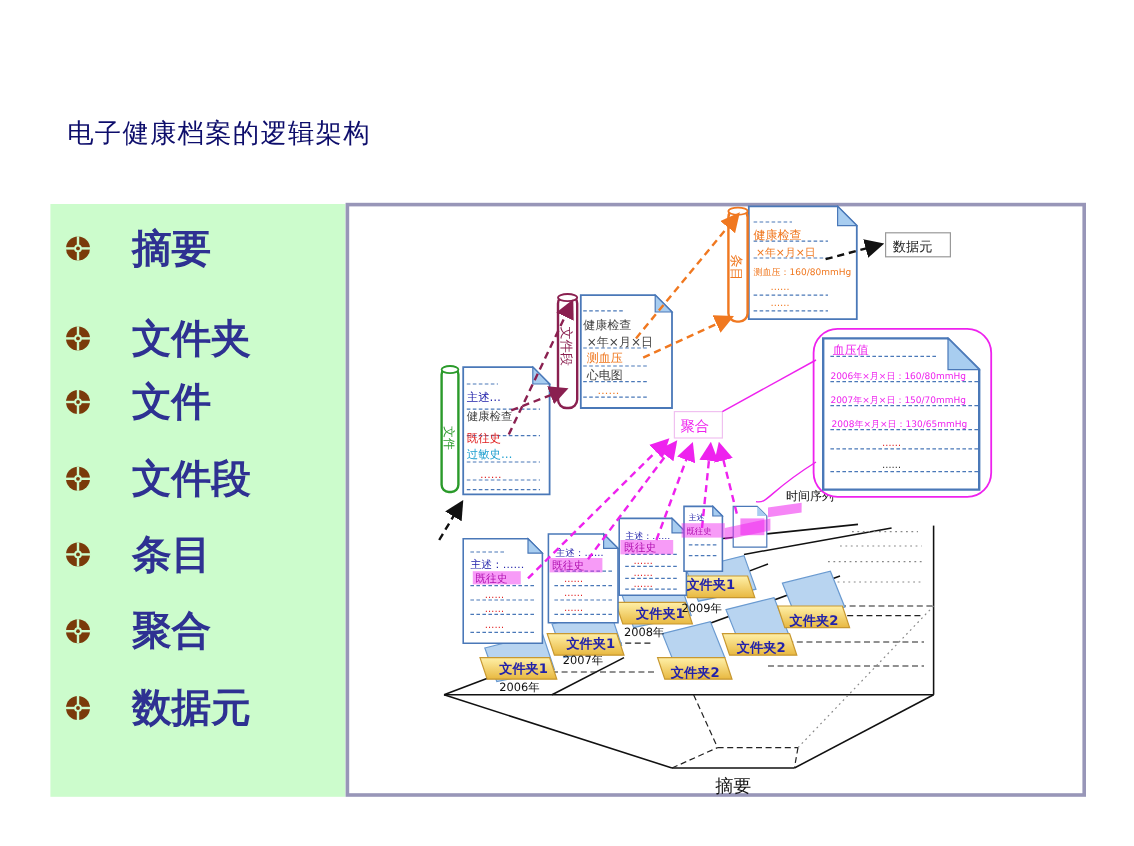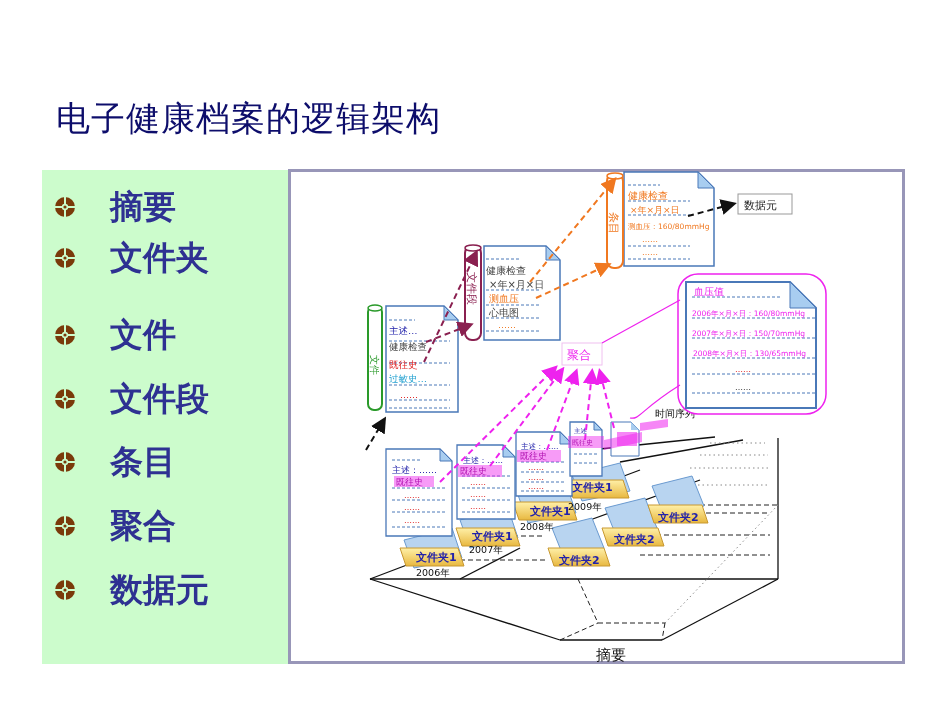--- a/index.html
+++ b/index.html
@@ -1,17 +1,17 @@
 <!DOCTYPE html>
 <html><head>
 <meta charset="utf-8">
 <style>
   html,body{margin:0;padding:0;background:#fff;}
   body{width:945px;height:705px;position:relative;overflow:hidden;font-family:"DejaVu Sans",sans-serif;}
-  .title{position:absolute;left:56px;top:96px;font-size:34px;color:#0d0d6b;letter-spacing:1px;font-family:"DejaVu Sans",sans-serif;white-space:nowrap;}
+  .title{position:absolute;left:56px;top:96px;font-size:22px;color:#0d0d6b;letter-spacing:1px;font-family:"DejaVu Sans",sans-serif;white-space:nowrap;}
   .leftpanel{position:absolute;left:42px;top:170px;width:246px;height:494px;background:#ccfccc;}
   .bullet-item{position:absolute;left:12px;height:40px;display:flex;align-items:center;}
   .bullet-icon{width:22px;height:22px;display:inline-block;}
   .bullet-label{position:absolute;left:56px;top:0;font-size:33px;font-weight:bold;color:#2e3192;font-family:"DejaVu Serif",serif;white-space:nowrap;line-height:40px;}
   .diagram{position:absolute;left:288px;top:169px;width:617px;height:495px;border:3px solid #9896b8;border-right-width:3px;background:#fff;box-sizing:border-box;}
   .diagram svg{position:absolute;left:-3px;top:-3px;}
   svg text{font-family:"DejaVu Sans",sans-serif;}
 </style>
 </head>
 <body>
@@ -22,21 +22,21 @@
   <div class="bullet-item" style="top:17px">
     <svg class="bullet-icon" viewBox="0 0 22 22">
         <circle cx="11" cy="11" r="10" fill="#7a3a0a"></circle>
         <rect x="10" y="1" width="2" height="20" fill="#ccfccc"></rect>
         <rect x="1" y="10" width="20" height="2" fill="#ccfccc"></rect>
         <circle cx="11" cy="11" r="3.2" fill="#ccfccc"></circle>
         <circle cx="11" cy="11" r="1.6" fill="#7a3a0a"></circle>
       </svg>
     <span class="bullet-label">摘要</span>
   </div>
-  <div class="bullet-item" style="top:68px">
+  <div class="bullet-item" style="top:92px">
     <svg class="bullet-icon" viewBox="0 0 22 22">
         <circle cx="11" cy="11" r="10" fill="#7a3a0a"></circle>
         <rect x="10" y="1" width="2" height="20" fill="#ccfccc"></rect>
         <rect x="1" y="10" width="20" height="2" fill="#ccfccc"></rect>
         <circle cx="11" cy="11" r="3.2" fill="#ccfccc"></circle>
         <circle cx="11" cy="11" r="1.6" fill="#7a3a0a"></circle>
       </svg>
     <span class="bullet-label">文件夹</span>
   </div>
   <div class="bullet-item" style="top:145px">

